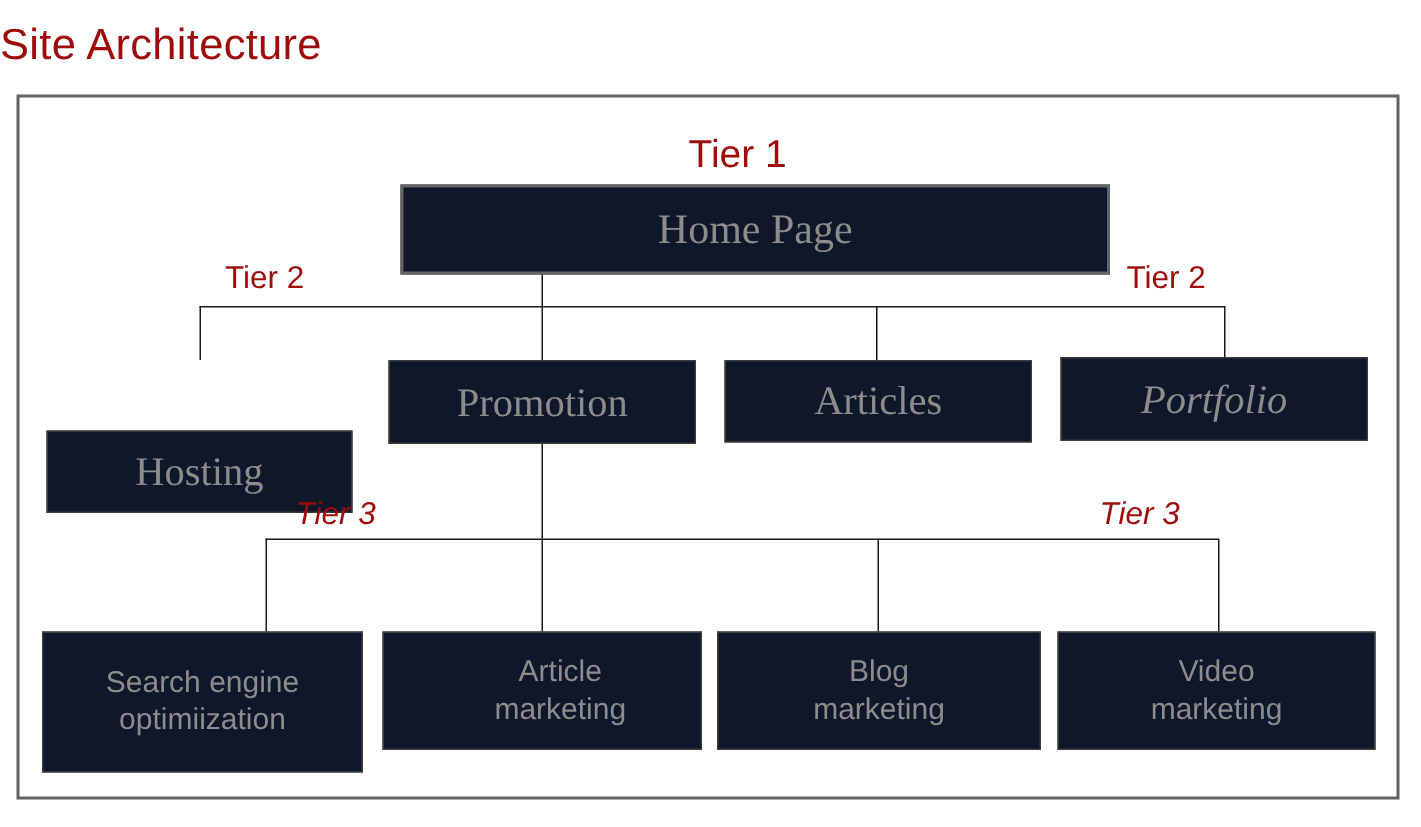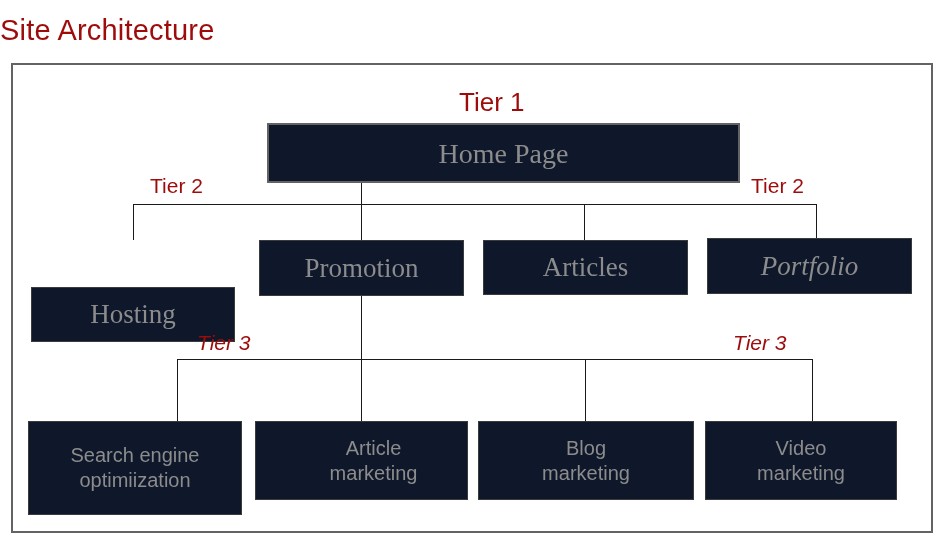--- a/index.html
+++ b/index.html
@@ -175,20 +175,20 @@
     </span>
   </div>
 
   <div class="node node-tier3" style="left:478px; top:421px; width:216px; height:79px;">
     <span class="node-label-sans">
       <span>Blog</span><br>
       <span>marketing</span>
     </span>
   </div>
 
-  <div class="node node-tier3" style="left:705px; top:421px; width:192px; height:79px;">
+  <div class="node node-tier3" style="left:705px; top:421px; width:212px; height:79px;">
     <span class="node-label-sans">
       <span>Video</span><br>
       <span>marketing</span>
     </span>
   </div>
 
 </div>
 
 </body></html>

